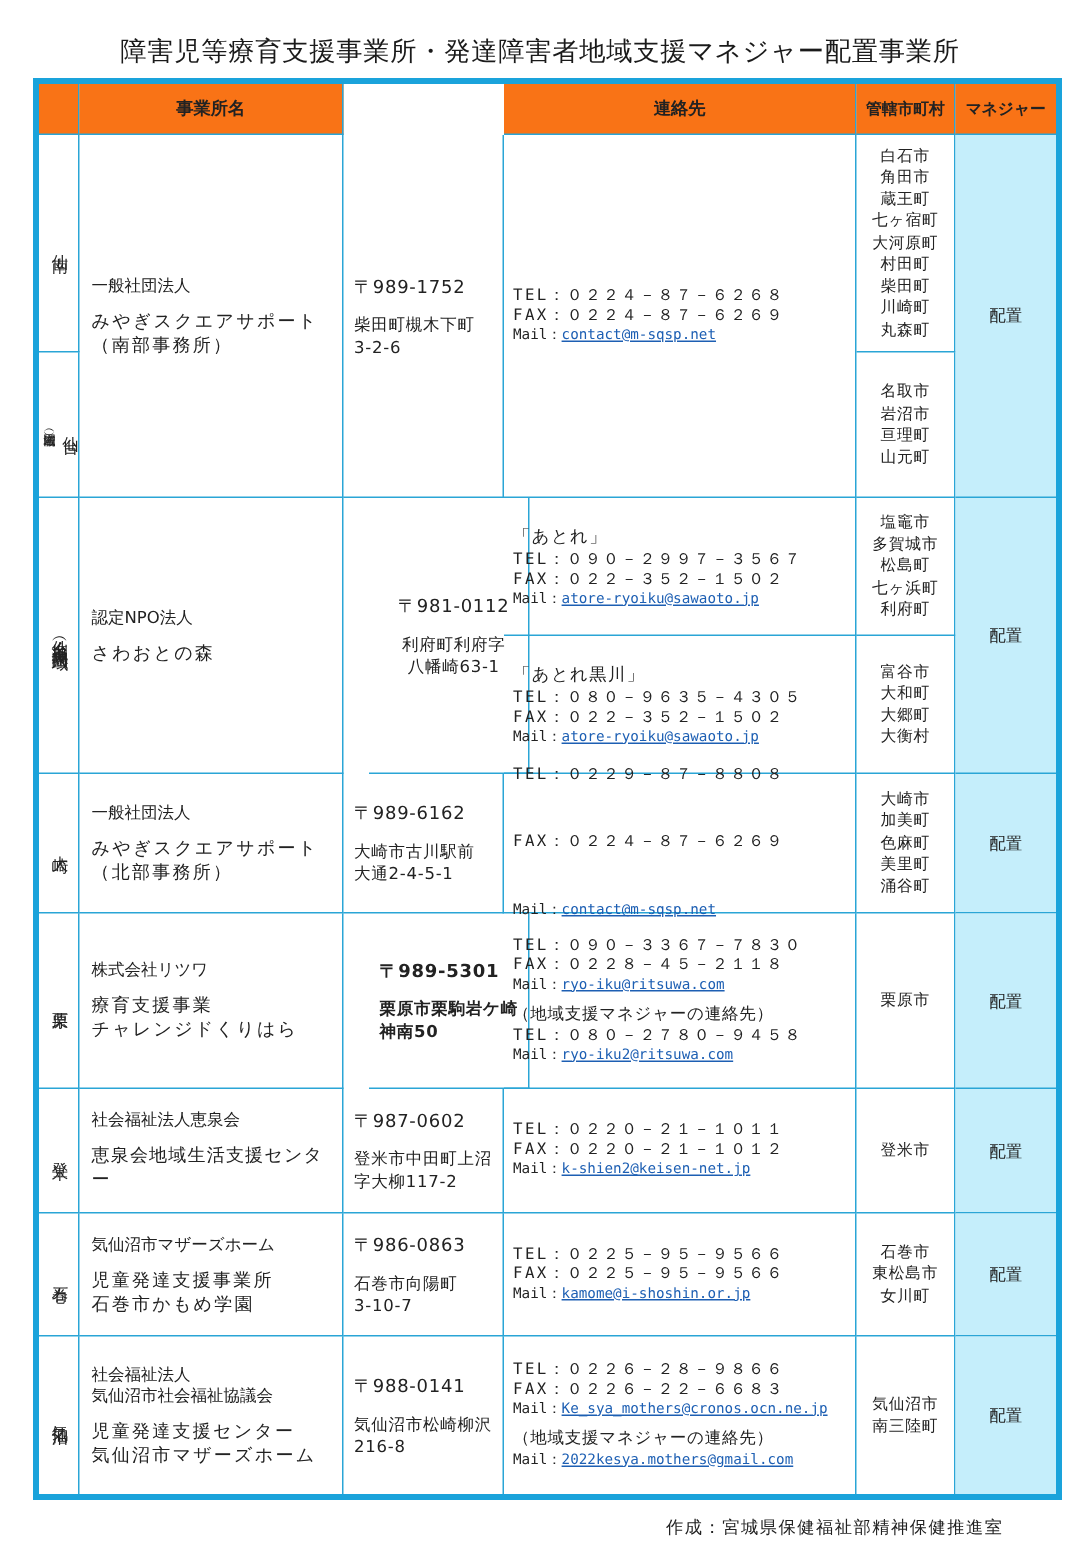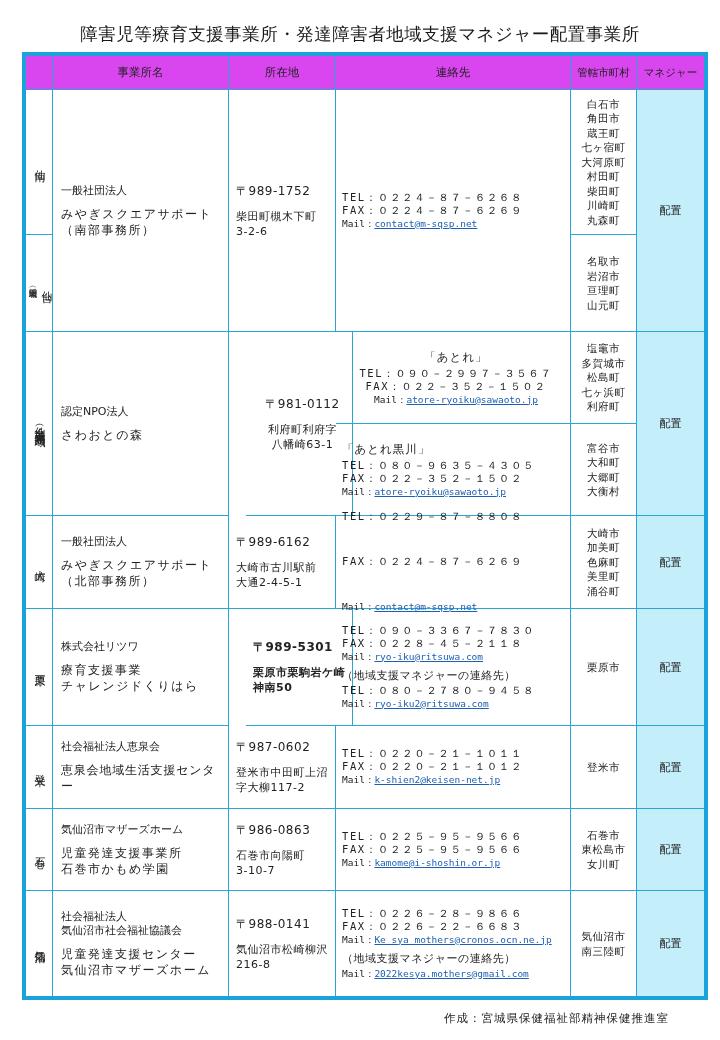--- a/index.html
+++ b/index.html
@@ -4,21 +4,21 @@
 <style>
   html, body { margin: 0; padding: 0; background: #ffffff; }
   body { width: 720px; height: 1040px; position: relative; overflow: hidden;
          font-family: "DejaVu Sans", "Liberation Sans", sans-serif; color: #222; }
   .title { position: absolute; left: 0; top: 22px; width: 720px; text-align: center;
            font-size: 17.5px; letter-spacing: 0.5px; color: #1a1a1a; }
   .tbl { position: absolute; left: 22px; top: 52px; width: 686px; height: 948px;
          box-sizing: border-box; border: 4px solid #1aa3db; }
   .cell { position: absolute; box-sizing: border-box; border-right: 1.5px solid #2aa5d6;
           border-bottom: 1.5px solid #2aa5d6; display: flex; align-items: center; }
-  .hdr { background: #d946ef; justify-content: center; font-size: 11.5px; color: #222; }
+  .hdr { background: #f97316; justify-content: center; font-size: 11.5px; color: #222; font-weight: bold; }
   .mgr { background: #c5eefb; justify-content: center; font-size: 11px; color: #222; }
   .area { justify-content: center; flex-direction: column; font-size: 11px; line-height: 14px;
           writing-mode: vertical-rl; text-orientation: upright; letter-spacing: 1px; }
   .area .small { font-size: 8px; letter-spacing: 0; }
   .name { flex-direction: column; align-items: flex-start; justify-content: center;
           padding-left: 8px; font-size: 11.5px; }
   .name .corp { font-size: 11px; line-height: 14px; margin-bottom: 8px; }
   .name .facility { font-size: 12px; line-height: 16px; letter-spacing: 1.5px; }
   .addr { flex-direction: column; align-items: flex-start; justify-content: center;
           padding-left: 7px; }
@@ -40,21 +40,20 @@
 </style>
 </head>
 <body>
 
 <div class="title">障害児等療育支援事業所・発達障害者地域支援マネジャー配置事業所</div>
 
 <div class="tbl">
 
   <div class="cell hdr" style="left:0;top:0;width:27px;height:34px;"></div>
   <div class="cell hdr" style="left:27px;top:0;width:176px;height:34px;">事業所名</div>
-  <div class="cell hdr" style="left:203px;top:0;width:107px;height:34px;">所在地</div>
   <div class="cell hdr" style="left:310px;top:0;width:235px;height:34px;">連絡先</div>
   <div class="cell hdr" style="left:545px;top:0;width:66px;height:34px;font-size:10.5px;">管轄市町村</div>
   <div class="cell hdr noR" style="left:611px;top:0;width:67px;height:34px;font-size:10.5px;">マネジャー</div>
 
   <div class="cell area" style="left:0;top:34px;width:27px;height:145px;">
     <span>仙南</span>
   </div>
   <div class="cell area" style="left:0;top:179px;width:27px;height:97px;">
     <span>仙台</span>
     <span class="small">（岩沼圏域）</span>
@@ -98,21 +97,21 @@
   </div>
   <div class="cell name" style="left:27px;top:276px;width:176px;height:184px;">
     <div class="corp">認定NPO法人</div>
     <div class="facility">さわおとの森</div>
   </div>
   <div class="cell addr" style="left:220px;top:276px;width:107px;height:184px;align-items:center;">
     <div class="zip">〒981-0112</div>
     <div class="street">利府町利府字</div>
     <div class="street">八幡崎63-1</div>
   </div>
-  <div class="cell contact" style="left:310px;top:276px;width:235px;height:92px;align-items:center;">
+  <div class="cell contact" style="left:310px;top:276px;width:235px;height:92px;">
     <div class="heading">「あとれ」</div>
     <div class="ln">TEL：０９０－２９９７－３５６７</div>
     <div class="ln">FAX：０２２－３５２－１５０２</div>
     <div class="ml"><span>Mail：</span><a>atore-ryoiku@sawaoto.jp</a></div>
   </div>
   <div class="cell contact" style="left:310px;top:368px;width:235px;height:92px;">
     <div class="heading">「あとれ黒川」</div>
     <div class="ln">TEL：０８０－９６３５－４３０５</div>
     <div class="ln">FAX：０２２－３５２－１５０２</div>
     <div class="ml"><span>Mail：</span><a>atore-ryoiku@sawaoto.jp</a></div>

